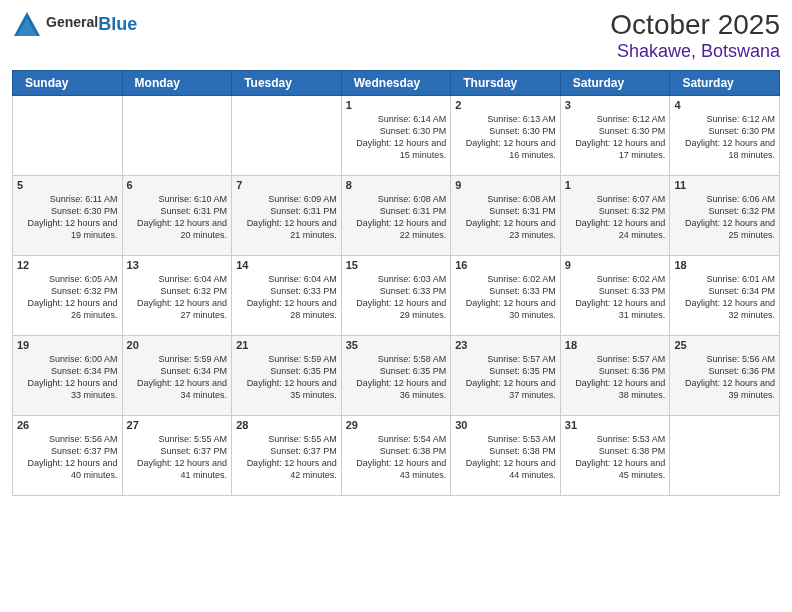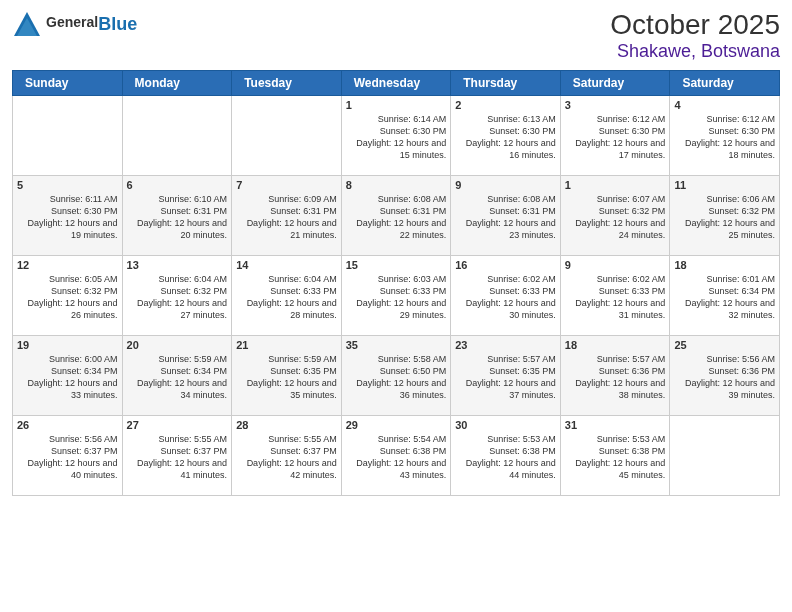--- a/index.html
+++ b/index.html
@@ -289,21 +289,21 @@
           <td>
             <span class="day-number">21</span>
             <div class="day-info">Sunrise: 5:59 AM
 Sunset: 6:35 PM
 Daylight: 12 hours
 and 35 minutes.</div>
           </td>
           <td>
             <span class="day-number">35</span>
             <div class="day-info">Sunrise: 5:58 AM
-Sunset: 6:50 PM
+Sunset: 6:35 PM
 Daylight: 12 hours
 and 36 minutes.</div>
           </td>
           <td>
             <span class="day-number">23</span>
             <div class="day-info">Sunrise: 5:57 AM
 Sunset: 6:35 PM
 Daylight: 12 hours
 and 37 minutes.</div>
           </td>

